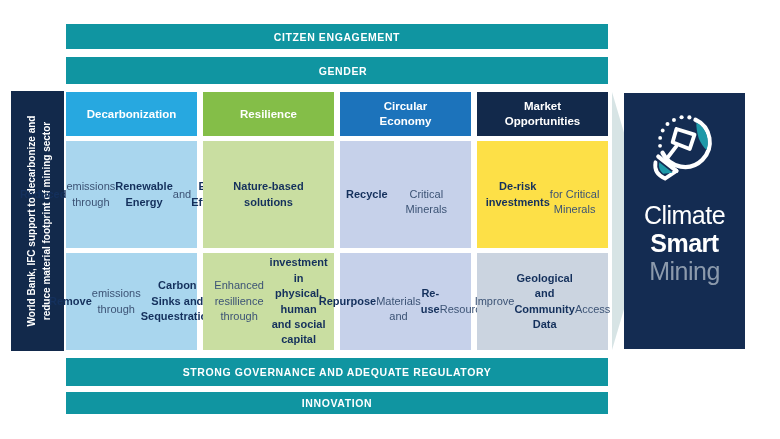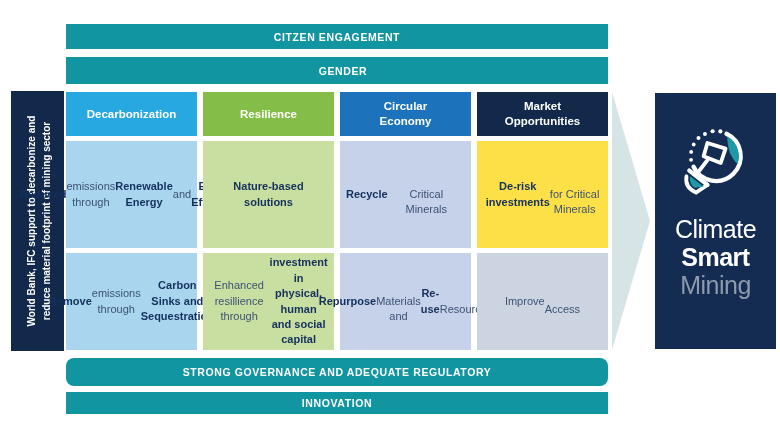--- a/index.html
+++ b/index.html
@@ -24,21 +24,21 @@
     font-weight: bold;
     font-size: 10.5px;
     letter-spacing: 0.6px;
     display: flex;
     align-items: center;
     justify-content: center;
     text-align: center;
   }
   .hbar.top1 { top: 24px; height: 25px; }
   .hbar.top2 { top: 57px; height: 27px; padding-left: 12px; }
-  .hbar.bottom1 { top: 358px; height: 28px; border-radius: 8px; }
+  .hbar.bottom1 { top: 358px; height: 28px; }
   .hbar.bottom2 { top: 392px; height: 22px; }
 
   
   .left-bar {
     position: absolute;
     left: 11px;
     top: 91px;
     width: 53px;
     height: 260px;
     background: var(--sidebar-navy);
@@ -109,29 +109,29 @@
     top: 92px;
     width: 38px;
     height: 258px;
     background: var(--arrow);
     clip-path: polygon(0 0, 100% 50%, 0 100%);
   }
 
   
   .csm-box {
     position: absolute;
-    left: 655px;
+    left: 624px;
     top: 93px;
     width: 121px;
     height: 256px;
     background: var(--box-navy);
     display: flex;
     flex-direction: column;
     align-items: center;
-    padding-top: 24px;
+    padding-top: 10px;
   }
   .csm-icon { flex: 0 0 auto; }
   .csm-text {
     margin-top: 4px;
     text-align: center;
     line-height: 1.12;
     letter-spacing: -0.5px;
   }
   .csm-text .l1 { font-size: 25px; color: #ffffff; font-weight: normal; }
   .csm-text .l2 { font-size: 25px; color: #ffffff; font-weight: bold; }
@@ -184,21 +184,22 @@
   </div>
 
   <div class="col" style="left:477px">
     <div class="col-header" style="background: rgb(18, 41, 75);">Market
 Opportunities</div>
     <div class="cell r1" style="background: #fde047;"><span class="b">De-risk
 investments</span><span>
 for Critical
 Minerals</span></div>
     <div class="cell r2" style="background: rgb(203, 212, 224);"><span>Improve
-</span><span>
+</span><span class="b">Geological and
+Community Data</span><span>
 Access</span></div>
   </div>
 
   <div class="hbar bottom1">STRONG GOVERNANCE AND ADEQUATE REGULATORY</div>
   <div class="hbar bottom2">INNOVATION</div>
 
   <div class="flow-arrow"></div>
 
   <div class="csm-box">
     <div class="csm-icon">

